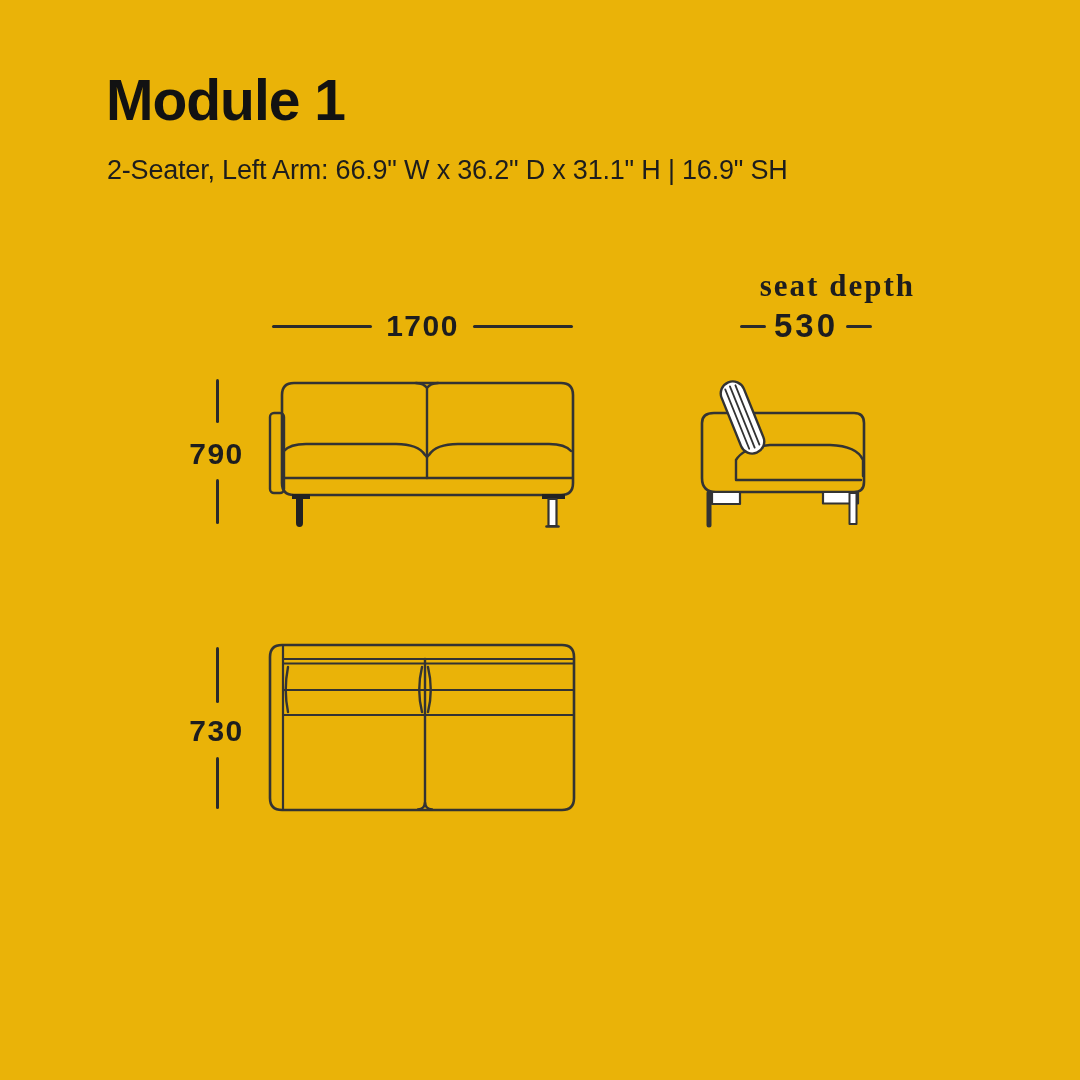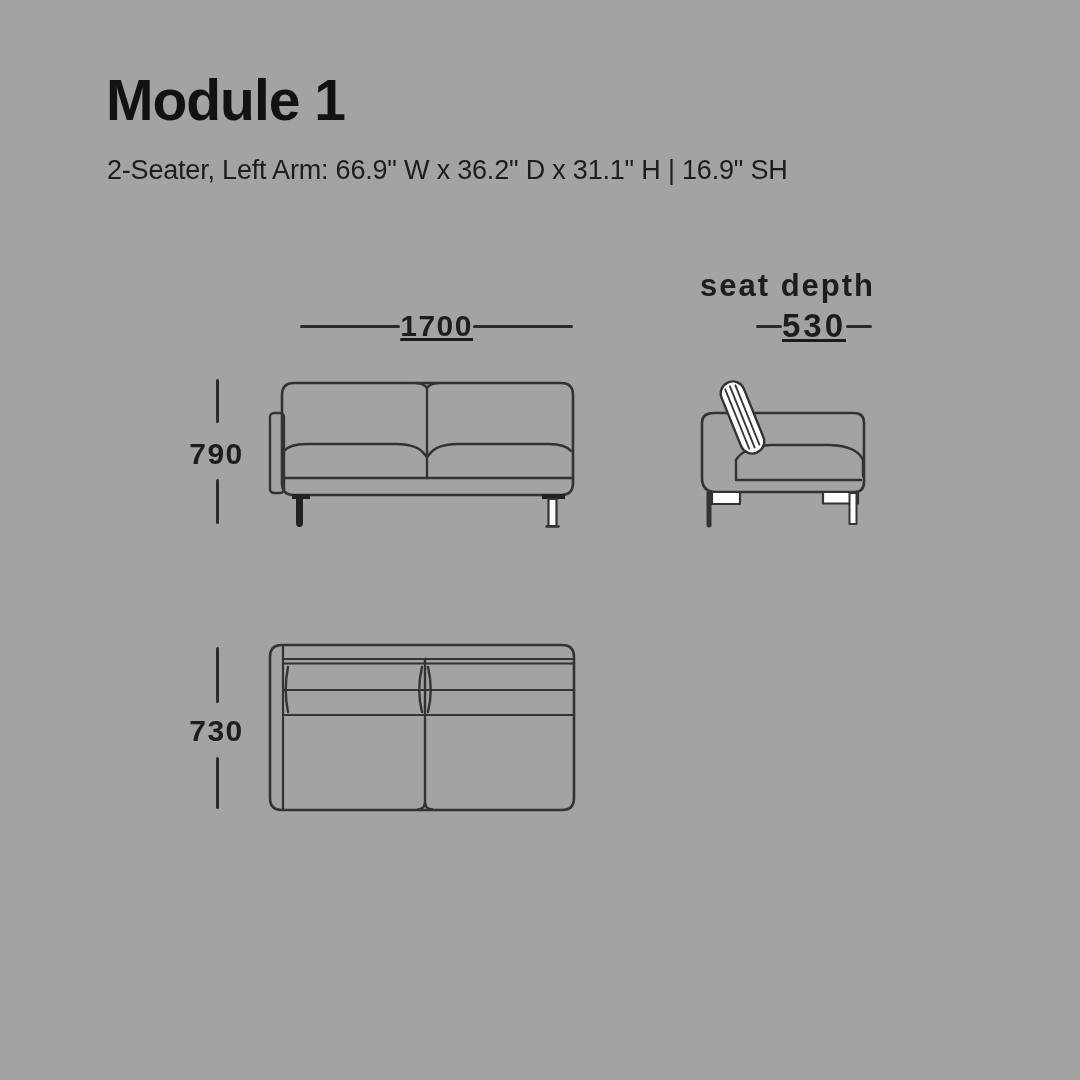--- a/index.html
+++ b/index.html
@@ -1,31 +1,31 @@
 <!DOCTYPE html>
 <html><head>
 <meta charset="utf-8">
 <style>
   html,body{margin:0;padding:0;background:#fff;}
   .canvas{
-    position:relative;width:1080px;height:1080px;background:#a3a3a3;overflow:hidden;
+    position:relative;width:1080px;height:1080px;background:#eab308;overflow:hidden;
     font-family:"Liberation Sans","DejaVu Sans",sans-serif;color:#1b1b1b;
   }
   .abs{position:absolute;}
   .page-title{
     left:106px;top:72px;font-size:57px;font-weight:800;letter-spacing:-1px;
     line-height:1.0;color:#121212;white-space:nowrap;
   }
   .page-subtitle{
     left:107px;top:155px;font-size:27px;font-weight:400;letter-spacing:-0.2px;
     color:#1d1d1d;white-space:nowrap;
   }
   .dim-num{font-size:30px;font-weight:700;letter-spacing:1.5px;color:#1d1d1f;white-space:nowrap;}
   .dim-cap{font-size:31px;font-weight:600;letter-spacing:2px;color:#1d1d1f;white-space:nowrap;}
-  .dim-row{display:flex;align-items:center;justify-content:flex-end;text-decoration:underline;}
+  .dim-row{display:flex;align-items:center;justify-content:space-between;}
   .hline{height:3px;background:#2b2b2b;border-radius:2px;}
   .vline{width:3px;background:#2b2b2b;border-radius:2px;}
   .vlabel{text-align:center;}
   svg{display:block;}
   .stroke{stroke:#333;fill:none;stroke-linecap:round;stroke-linejoin:round;}
   .fillwhite{fill:#fff;}
   .dark{fill:#222;stroke:none;}
 </style>
 </head>
 <body>
@@ -58,21 +58,21 @@
 
     <path class="stroke" stroke-width="2.4" d="M23 106 H312"></path>
 
     <path class="dark" d="M32 122 H50 V127 H43 V151 Q43 155 39.5 155 Q36 155 36 151 V127 H32 Z"></path>
 
     <path class="dark" d="M282 122 H305 V127 H282 Z"></path>
     <rect class="stroke fillwhite" stroke-width="2.2" x="288.5" y="127" width="8" height="27"></rect>
     <path class="stroke" stroke-width="2.6" d="M286.5 154.5 H298.5"></path>
   </svg>
 
-  <div class="abs dim-cap" style="left:700px;top:268px;width:215px;text-align:left;">seat depth</div>
+  <div class="abs dim-cap" style="left:700px;top:268px;width:215px;text-align:right;font-family:Liberation Serif, serif;">seat depth</div>
   <div class="abs dim-row" style="left:740px;top:310px;width:132px;height:32px;">
     <div class="hline" style="width:26px;"></div>
     <span class="dim-cap" style="font-size:33px;letter-spacing:3px;">530</span>
     <div class="hline" style="width:26px;"></div>
   </div>
 
   <svg class="abs" style="left:690px;top:372px;" width="200" height="162" viewBox="0 0 200 162">
 
     <path class="stroke" stroke-width="2.6" d="M24 41 H164 Q174 41 174 51 V110 Q174 120 164 120 H26 Q12 120 12 106 V51 Q12 41 24 41 Z"></path>
 

